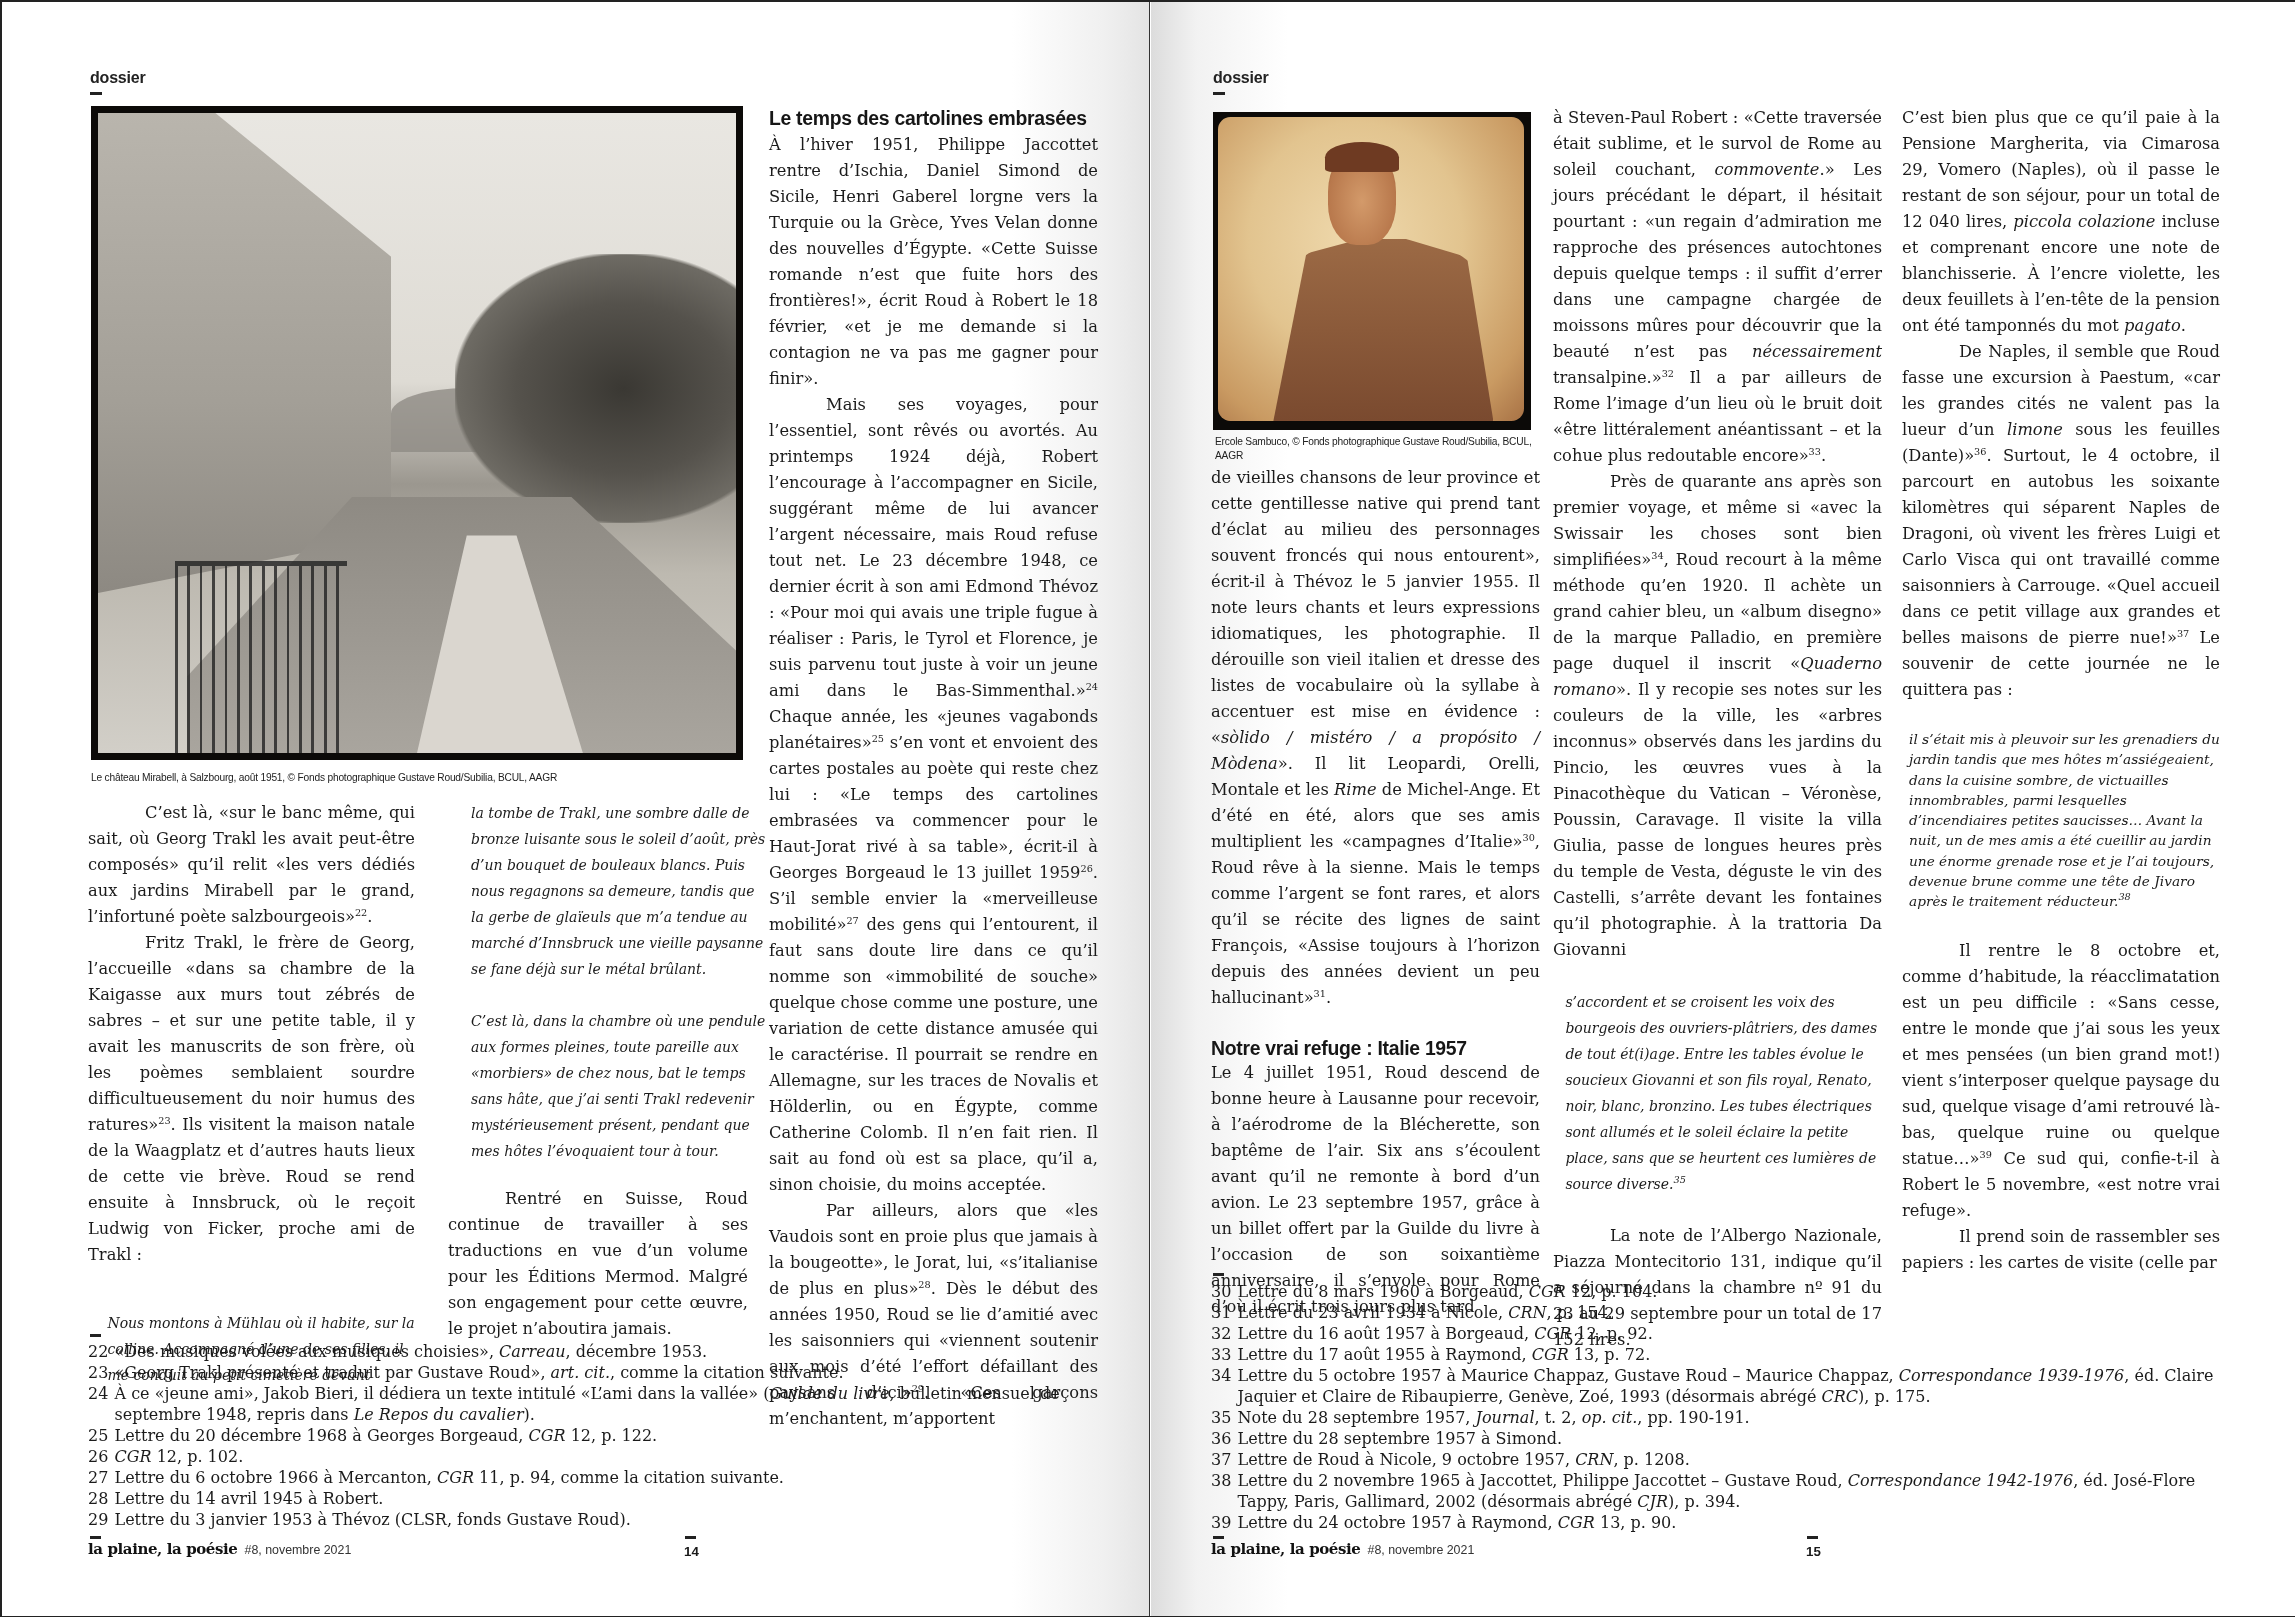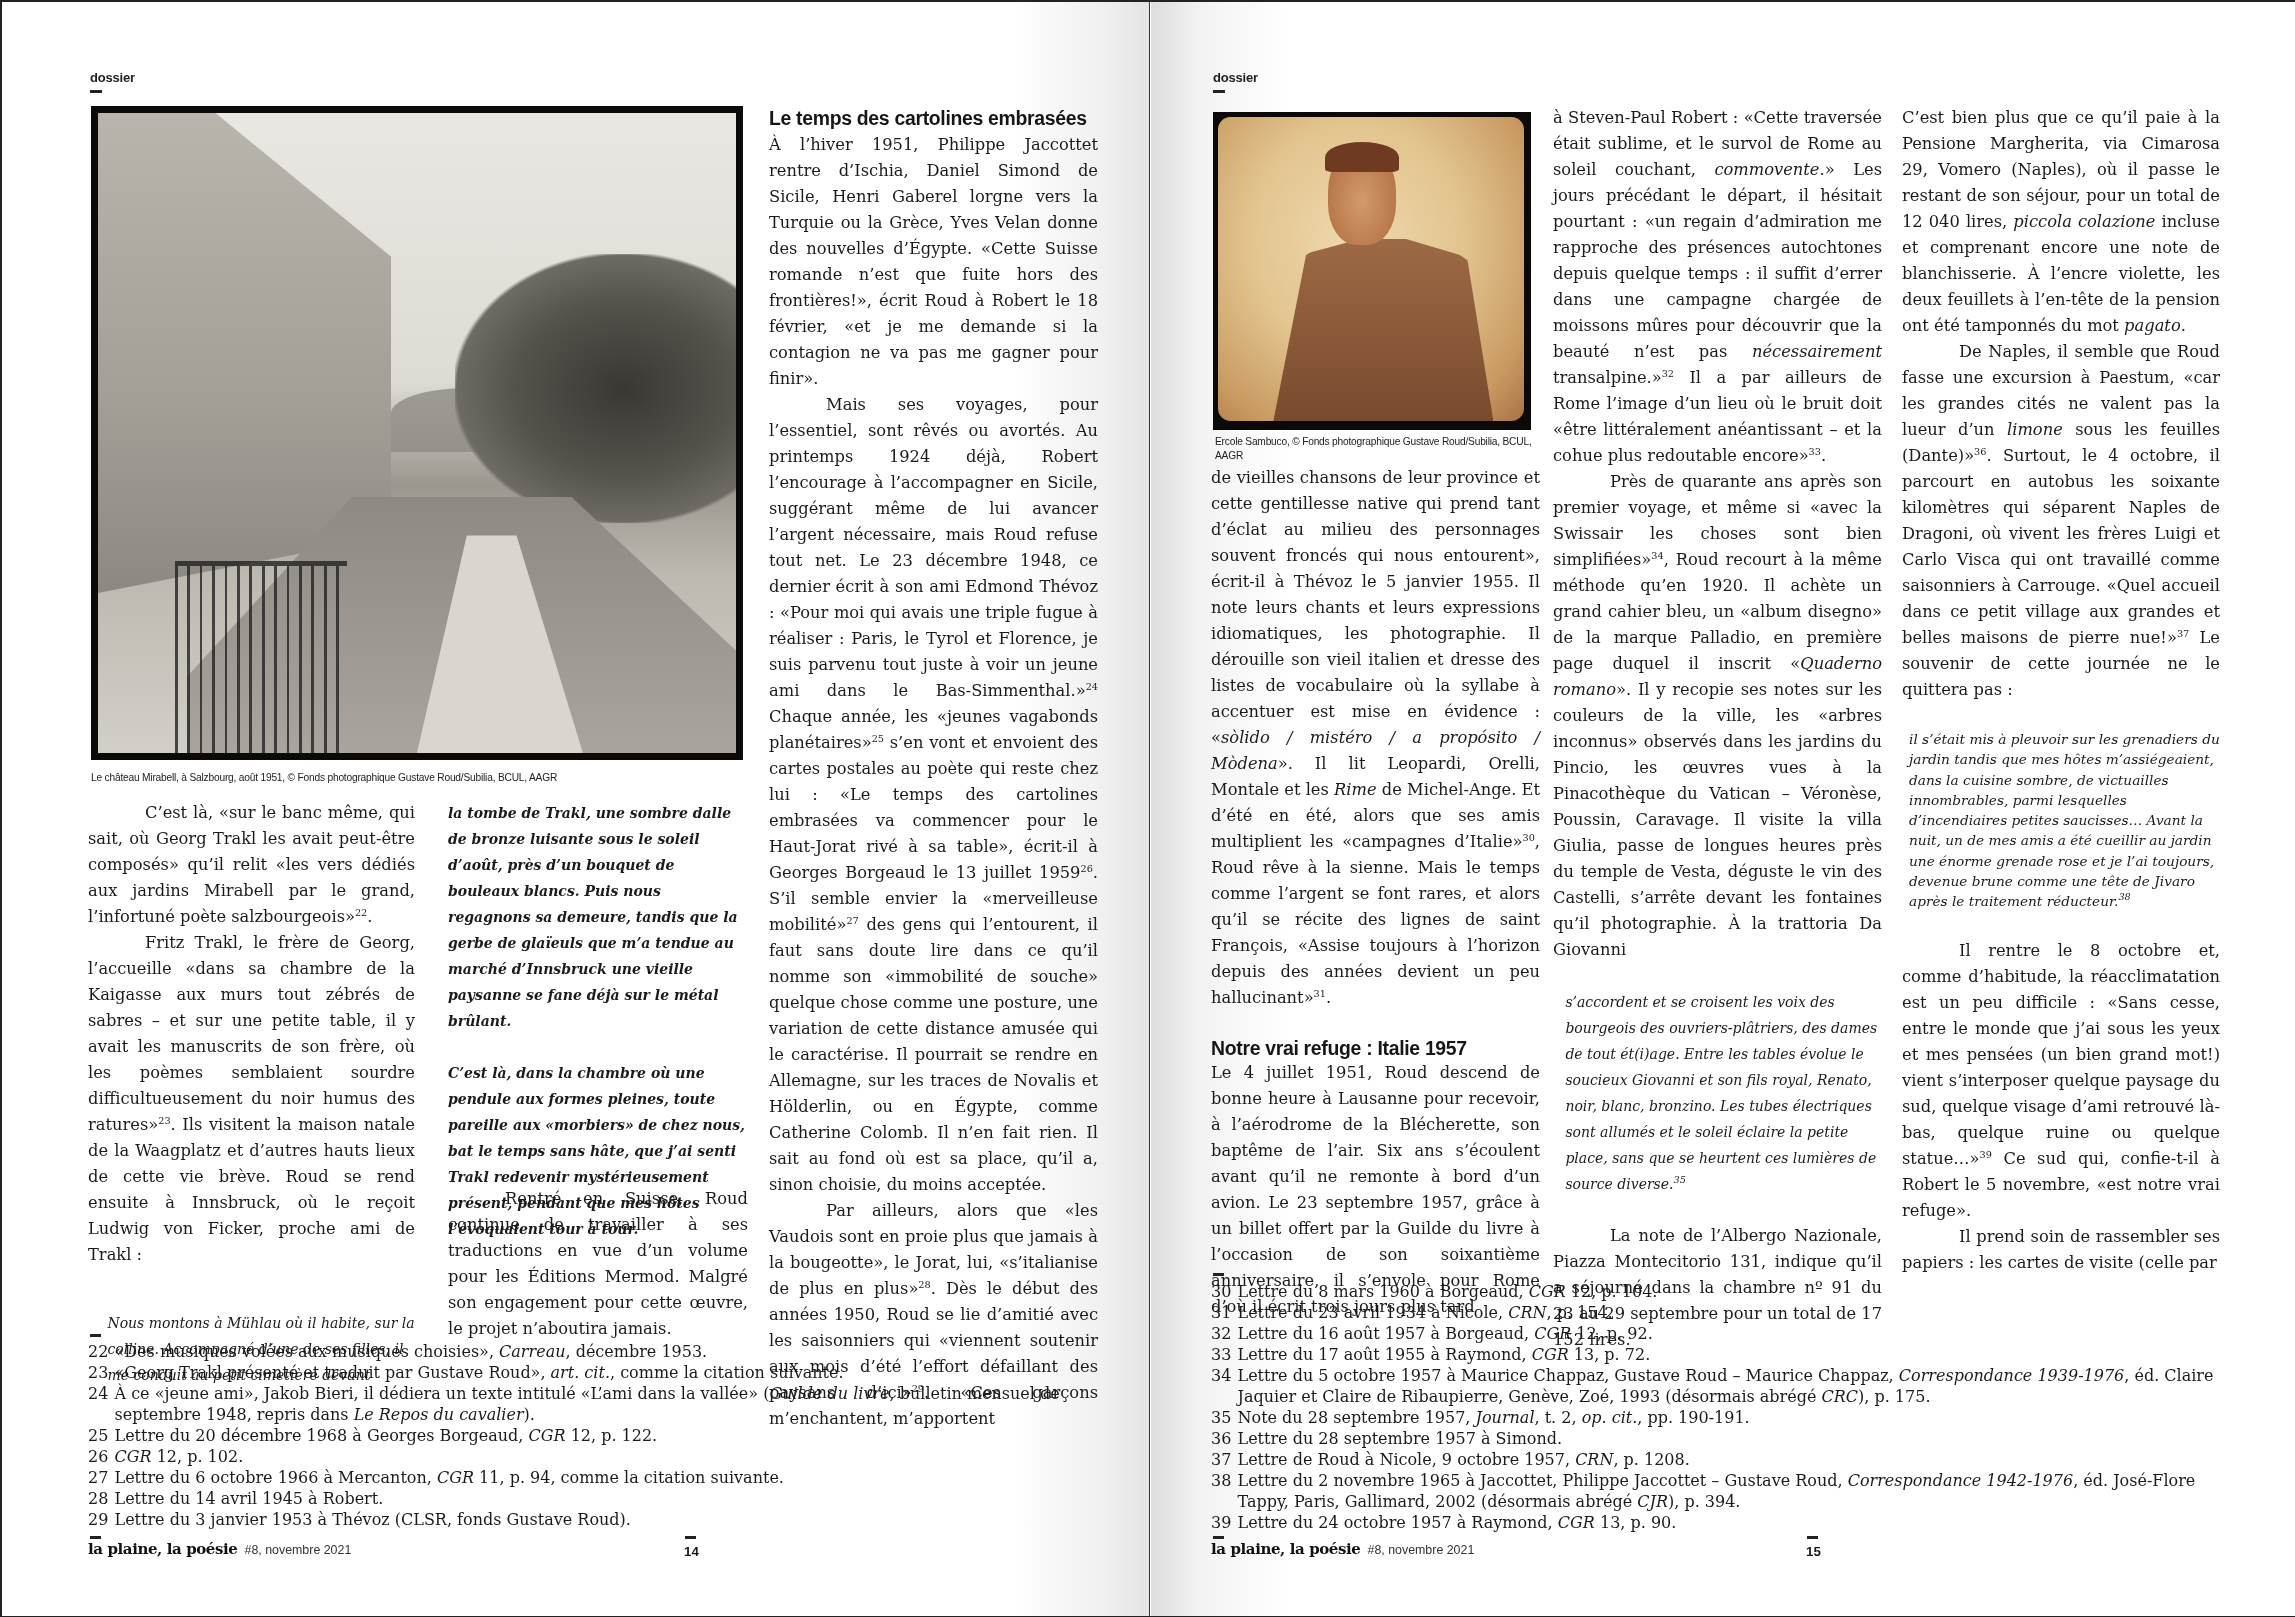--- a/index.html
+++ b/index.html
@@ -3,21 +3,21 @@
 <meta charset="utf-8">
 <style>
   * { box-sizing: border-box; margin: 0; padding: 0; }
   html, body { width: 2295px; height: 1618px; background: #fff; overflow: hidden; }
   body { position: relative; font-family: "DejaVu Serif", serif; color: #1a1a1a; }
   .spread { position: absolute; left: 0; top: 0; width: 2295px; height: 1618px; border: 2.7px solid #222; background: #fff; }
   .page { position: absolute; top: 0; height: 100%; }
   .page.left { left: 0; width: 1148px; background: linear-gradient(to right, #fff 0%, #fff 88%, #f0f0f0 96%, #e4e4e4 100%); border-right: 1.8px solid #333; }
   .page.right { left: 1149px; width: 1147px; background: linear-gradient(to right, #dcdcdc 0%, #f2f2f2 4%, #fff 12%, #fff 100%); }
   .abs { position: absolute; }
-  .kicker { font-family: "Liberation Sans", sans-serif; font-weight: bold; font-size: 13px; color: #222; letter-spacing: -0.2px; text-align: center; }
+  .kicker { font-family: "Liberation Sans", sans-serif; font-weight: bold; font-size: 16px; color: #222; letter-spacing: -0.2px; text-align: center; }
   .dash { display: block; width: 11.5px; height: 2.7px; background: #222; margin-top: 5.3px; }
   .photo { position: absolute; background: #0c0a08; }
   .photo-inner { position: absolute; left: 7px; top: 7px; right: 7px; bottom: 7px; }
   .bw { background:
       linear-gradient(180deg, #e9e7e2 0%, #dedbd4 42%, #9b978f 58%, #bdb9b0 72%, #d2cfc8 100%); }
   .bw .building { position: absolute; left: 0; top: 0; width: 46%; height: 75%; background: linear-gradient(180deg,#b9b5ad 0%, #a39f97 60%, #8d8982 100%); clip-path: polygon(0 0, 40% 0, 100% 30%, 100% 88%, 0 100%); }
   .bw .trees { position: absolute; right: 0; top: 22%; width: 44%; height: 42%; background: radial-gradient(ellipse at 60% 50%, #3a3833 0%, #55524c 45%, #6e6b64 70%, transparent 72%); }
   .bw .hill { position: absolute; left: 46%; top: 43%; width: 30%; height: 10%; background: #8f8b84; border-radius: 40% 40% 0 0; opacity: .8; }
   .bw .lawn { position: absolute; left: 14%; bottom: 0; width: 86%; height: 40%; background: linear-gradient(180deg,#8e8a83,#a9a59e); clip-path: polygon(30% 0, 70% 0, 100% 60%, 100% 100%, 0 100%, 0 70%); }
   .bw .path { position: absolute; left: 50%; bottom: 0; width: 26%; height: 34%; background: #dad6cf; clip-path: polygon(30% 0, 60% 0, 100% 100%, 0 100%); }
@@ -67,21 +67,21 @@
     <div class="abs caption" style="left:89px; top:769px; width:654px;">Le château Mirabell, à Salzbourg, août 1951, © Fonds photographique Gustave Roud/Subilia, BCUL, AAGR</div>
 
     <div class="abs body" style="left:86px; top:798px; width:327px;">
       <p class="ind"><span>C’est là, «sur le banc même, qui sait, où Georg Trakl les avait peut-être composés» qu’il relit «les vers dédiés aux jardins Mirabell par le grand, l’infortuné poète salzbourgeois»</span><sup>22</sup><span>.</span></p>
       <p class="ind"><span>Fritz Trakl, le frère de Georg, l’accueille «dans sa chambre de la Kaigasse aux murs tout zébrés de sabres – et sur une petite table, il y avait les manuscrits de son frère, où les poèmes semblaient sourdre difficultueusement du noir humus des ratures»</span><sup>23</sup><span>. Ils visitent la maison natale de la Waagplatz et d’autres hauts lieux de cette vie brève. Roud se rend ensuite à Innsbruck, où le reçoit Ludwig von Ficker, proche ami de Trakl :</span></p>
       <div class="quote" style="margin-top:42px; padding-left:19.4px; text-align:left;">
         <span>Nous montons à Mühlau où il habite, sur la colline. Accompagné d’une de ses filles, il me conduit au petit cimetière devant</span>
       </div>
     </div>
 
-    <div class="abs quote" style="left:446px; top:798px; width:300px;font-weight:bold;">
+    <div class="abs quote" style="left:469px; top:798px; width:300px;">
       <p>la tombe de Trakl, une sombre dalle de bronze luisante sous le soleil d’août, près d’un bouquet de bouleaux blancs. Puis nous regagnons sa demeure, tandis que la gerbe de glaïeuls que m’a tendue au marché d’Innsbruck une vieille paysanne se fane déjà sur le métal brûlant.</p>
       <p>C’est là, dans la chambre où une pendule aux formes pleines, toute pareille aux «morbiers» de chez nous, bat le temps sans hâte, que j’ai senti Trakl redevenir mystérieusement présent, pendant que mes hôtes l’évoquaient tour à tour.</p>
     </div>
     <div class="abs body" style="left:446px; top:1184px; width:300px;">
       <p class="ind">Rentré en Suisse, Roud continue de travailler à ses traductions en vue d’un volume pour les Éditions Mermod. Malgré son engagement pour cette œuvre, le projet n’aboutira jamais.</p>
     </div>
 
     <div class="abs" style="left:767px; top:104px; width:329px;">
       <div class="h2">Le temps des cartolines embrasées</div>
       <div class="body" style="margin-top:1.8px;">

